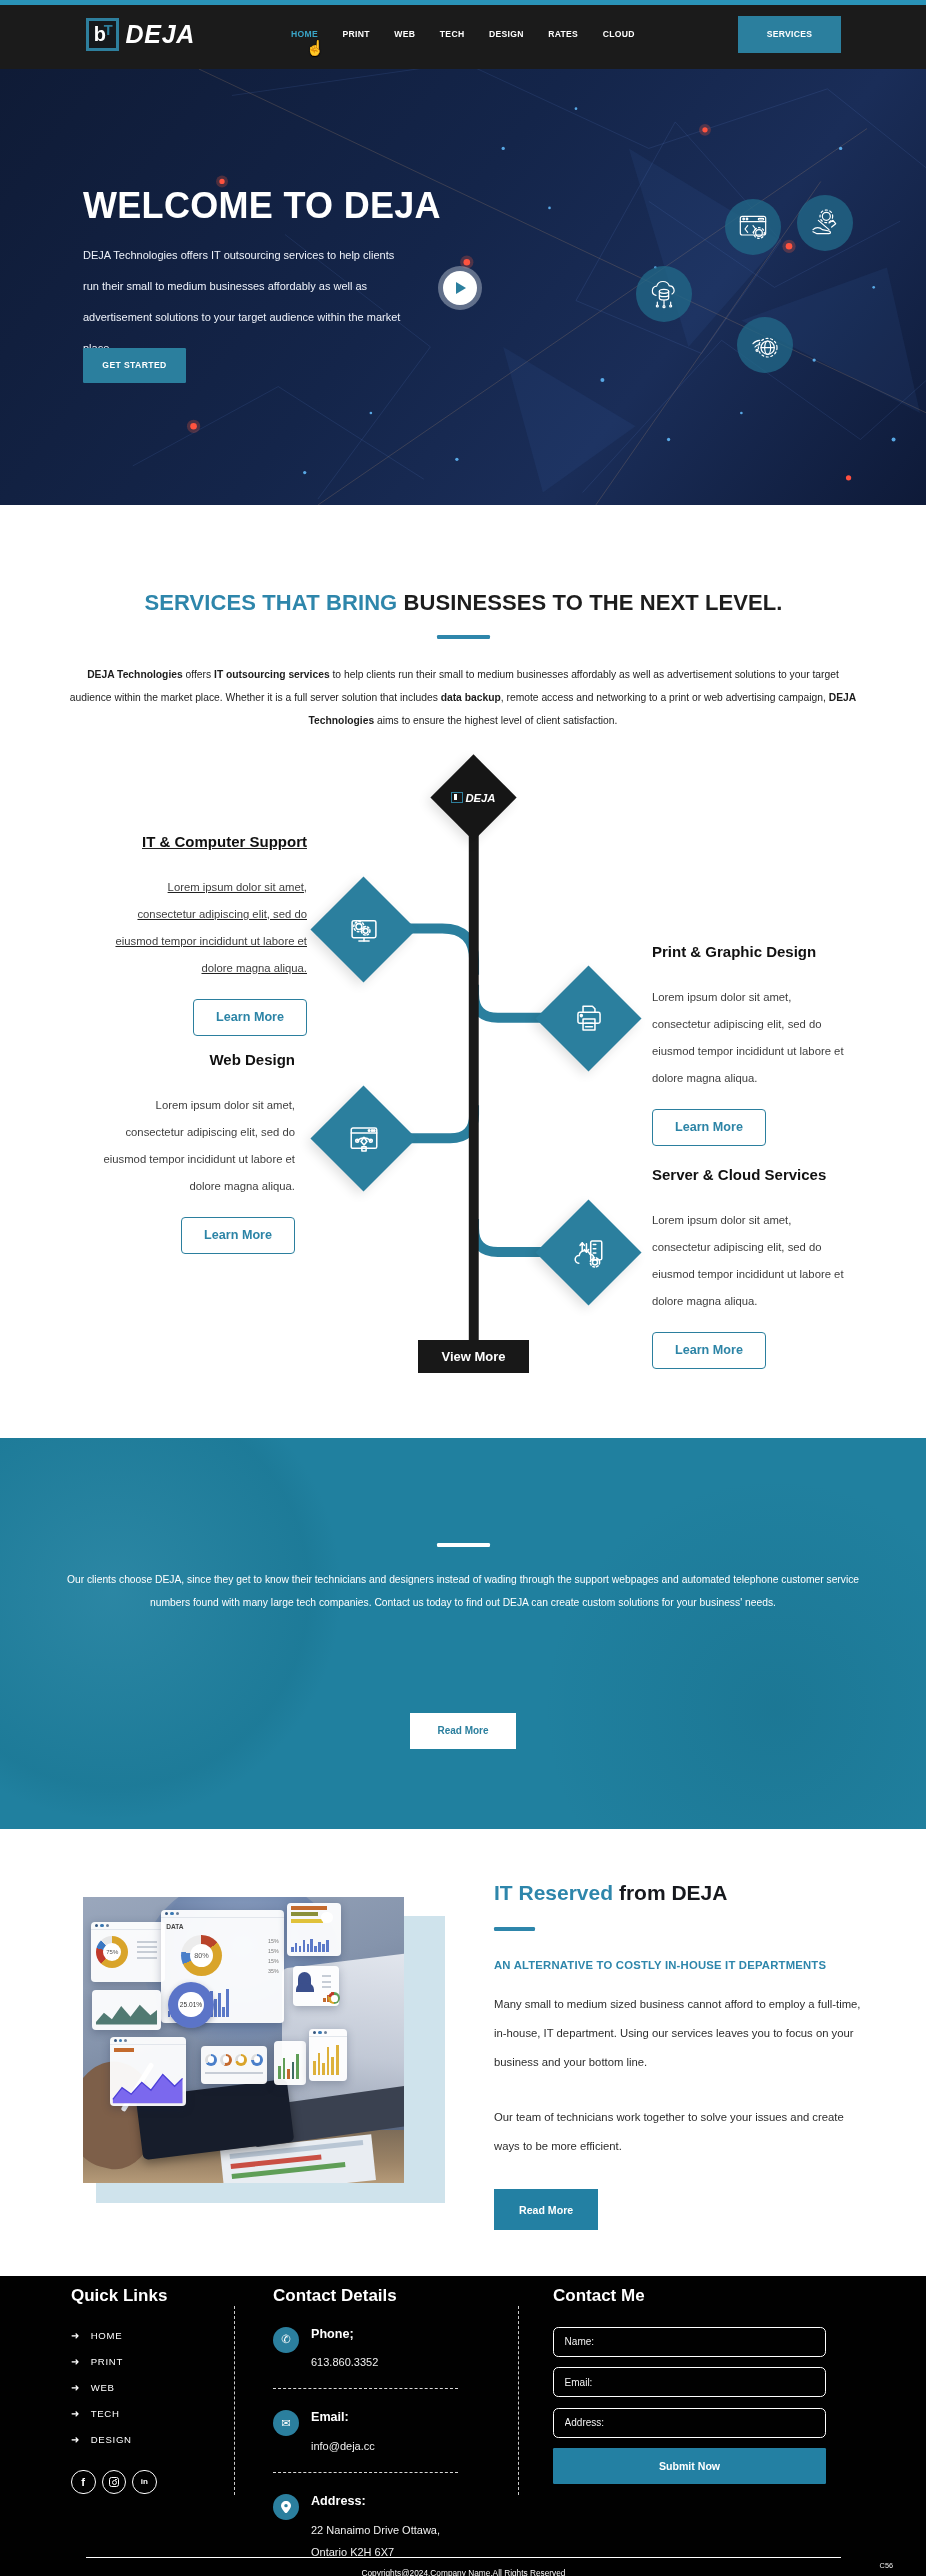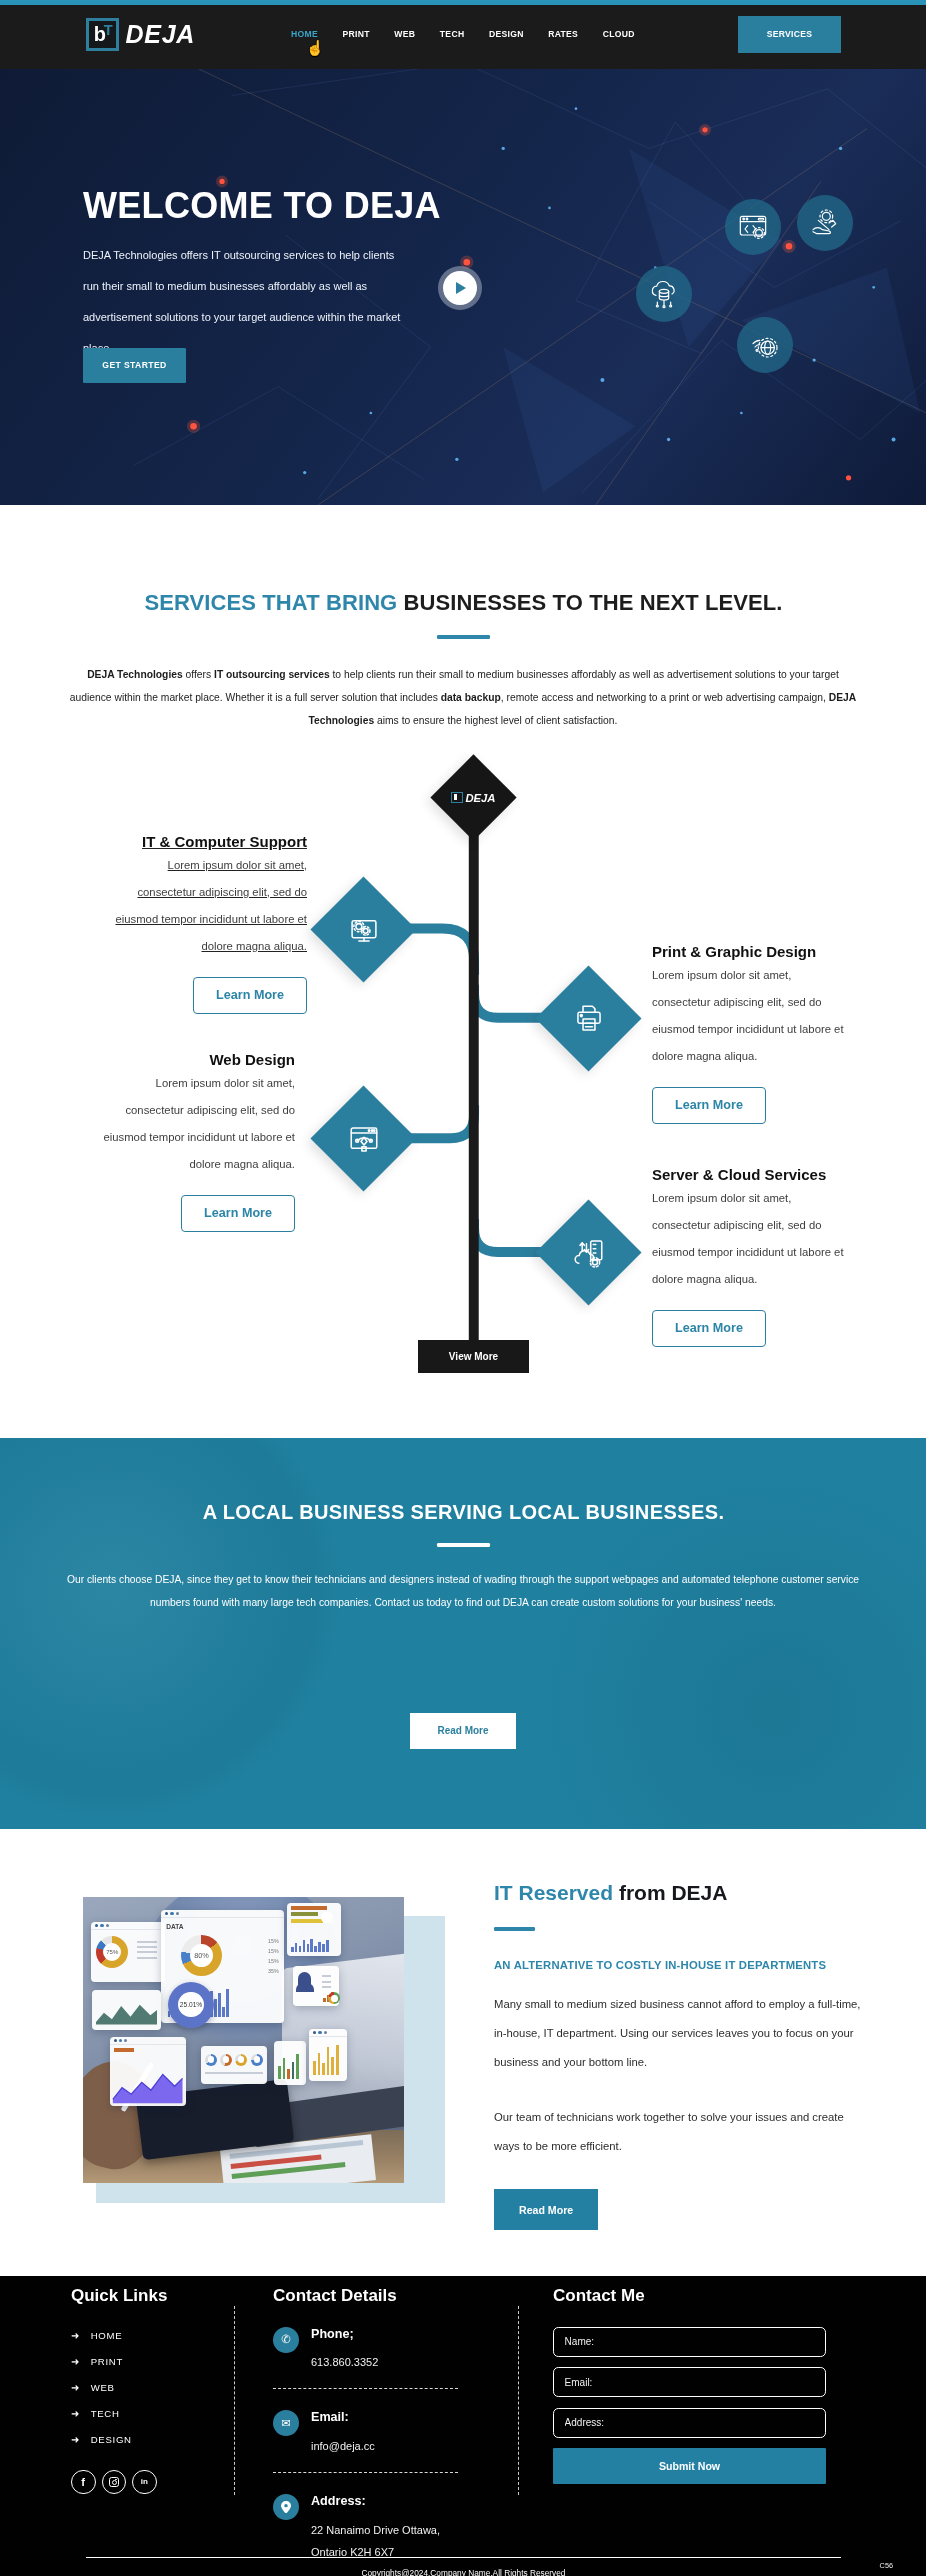--- a/index.html
+++ b/index.html
@@ -66,27 +66,27 @@
   .svc-diamond svg { width: 34px; height: 34px; stroke: #fff; fill: none; stroke-width: 1.8; stroke-linecap: round; stroke-linejoin: round; }
   .deja-diamond { width: 61px; height: 61px; background: #161616; left: 443px; top: 262px; }
   .mini-logo { display: flex; align-items: center; gap: 2.6px; }
   .mini-box { width: 11.3px; height: 11.3px; border: 1.3px solid #2e7f9d; position: relative; }
   .mini-box::after { content: ""; position: absolute; left: 2px; top: 1.3px; width: 2.6px; height: 6px; background: #fff; }
   .mini-text { color: #fff; font-size: 11.3px; font-weight: bold; font-style: italic; }
   .tl-item { position: absolute; width: 199px; }
   .tl-item.right-side { text-align: left; }
   .tl-item.left-side { text-align: right; }
   .tl-title { font-size: 15px; font-weight: bold; color: #111; }
-  .tl-text { font-size: 11.3px; color: #3e3e3e; line-height: 27px; margin-top: 2px; }
+  .tl-text { font-size: 11.3px; color: #3e3e3e; line-height: 27px; margin-top: 24px; }
   .learn-btn {
     display: inline-block; margin-top: 17px; border: 1.3px solid #2b7f9e; color: #2c84a6;
     background: #fff; font-size: 12.6px; font-weight: bold; padding: 10.6px 22px; border-radius: 4px; cursor: pointer;
   }
   .view-more { position: absolute; left: 418px; top: 835px; width: 111px; height: 33px; background: #181818;
-    color: #fff; font-size: 10px; font-weight: bold; display: flex; align-items: center; justify-content: center; cursor: pointer; }
+    color: #fff; font-size: 13px; font-weight: bold; display: flex; align-items: center; justify-content: center; cursor: pointer; }
 
   
   .local { height: 391px; background: #20809f; overflow: hidden; }
   .local::before { content:""; position:absolute; left:-119px; top:-79px; width:463px; height:463px; border-radius:50%;
     background: radial-gradient(circle, rgba(255,255,255,.05) 0%, rgba(13,90,112,.14) 60%, transparent 70%); }
   .local::after { content:""; position:absolute; right:-99px; bottom:-132px; width:503px; height:503px; border-radius:50%;
     background: radial-gradient(circle, rgba(10,80,102,.18) 0%, transparent 65%); }
   .local-heading { position: absolute; top: 63px; width: 100%; text-align: center; color: #fff; font-size: 20px; font-weight: bold; letter-spacing: 0.4px; z-index: 1;}
   .local-divider { position: absolute; top: 105px; left: 437px; width: 53px; height: 4px; background: #fff; border-radius: 1.3px; z-index: 1;}
   .local-body { position: absolute; top: 130px; left: 66px; width: 794px; text-align: center; color: #fff; font-size: 10.3px; line-height: 23px; z-index: 1;}
@@ -400,21 +400,20 @@
         <circle cx="27" cy="31" r="3"></circle>
         <circle cx="27" cy="31" r="5.5" stroke-dasharray="2 2.5"></circle>
       </svg>
     </div>
   </div>
 
   <div class="view-more">View More</div>
 </section>
 
 <section class="local">
-  <div class="local-heading">A LOCAL BUSINESS SERVING LOCAL BUSINESSES.</div>
   <div class="local-divider"></div>
   <div class="local-body">
     <p>Our clients choose DEJA, since they get to know their technicians and designers instead of wading through the support webpages and automated telephone customer service numbers found with many large tech companies. Contact us today to find out DEJA can create custom solutions for your business' needs.</p>
   </div>
   <div class="readmore-white">Read More</div>
 </section>
 
 <section class="solutions">
   <div class="photo-back"></div>
   <div class="photo">

